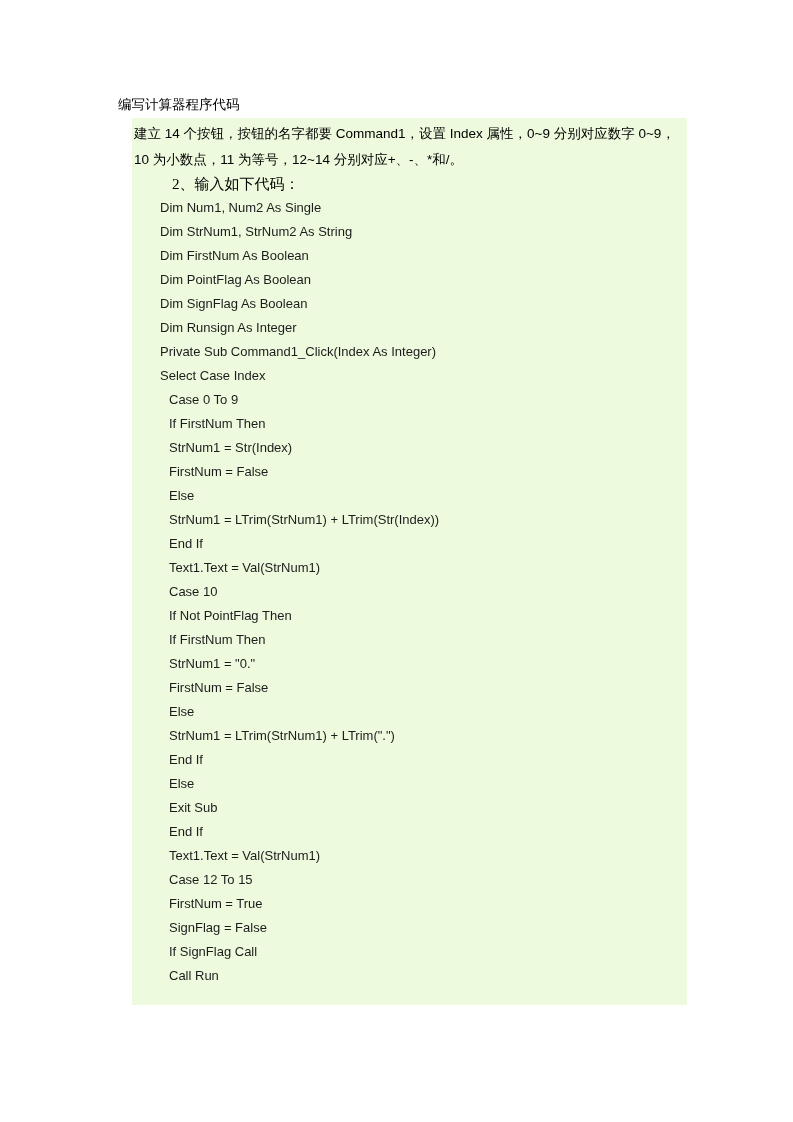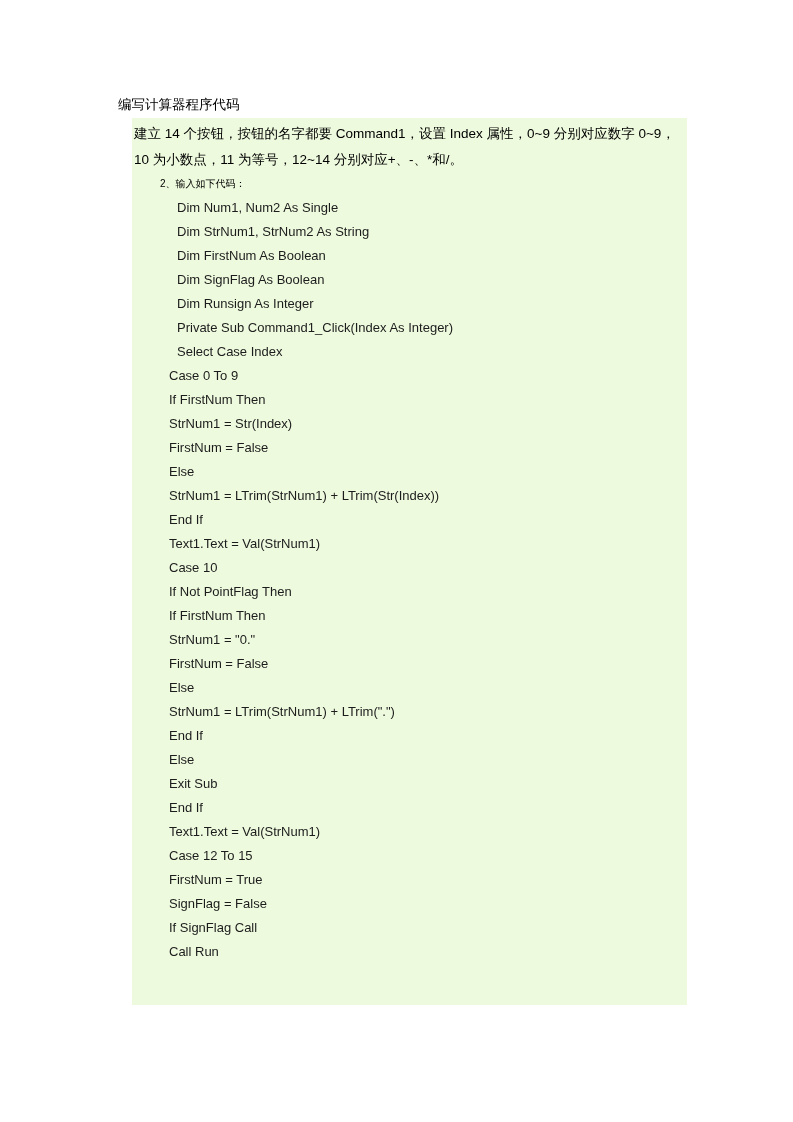--- a/index.html
+++ b/index.html
@@ -64,38 +64,39 @@
     height: 25px;
     line-height: 25px;
   }
   .intro-line.first { padding-top: 2px; height: 27px; line-height: 27px; }
 
   
   .step-line {
     white-space: nowrap;
     height: 24px;
     line-height: 24px;
-    padding-left: 28px;
-    font-size: 10px;
+    padding-left: 40px;
+    font-size: 15px;
     color: #000000;
+    font-family: Liberation Serif, serif;
   }
 
   
   .code-list {
     margin: 0;
     padding: 0;
     list-style: none;
   }
   .code-line {
     height: 24px;
     line-height: 24px;
     white-space: pre;
     font-size: 13px;
     color: #1c1c1c;
-    padding-left: 45px;
+    padding-left: 28px;
     font-family: "Liberation Sans", "DejaVu Sans", sans-serif;
   }
   .code-line.indent-1 { padding-left: 37px; }
 </style>
 </head>
 <body>
 
 <div class="page">
 
   <div class="doc-title">编写计算器程序代码</div>
@@ -106,20 +107,21 @@
       <div class="intro-line first">建立 14 个按钮，按钮的名字都要 Command1，设置 Index 属性，0~9 分别对应数字 0~9，</div>
       <div class="intro-line">10 为小数点，11 为等号，12~14 分别对应+、-、*和/。</div>
     </div>
 
     <div class="step-line">2、输入如下代码：</div>
 
     <div class="code-list" id="code-list">
         <div class="code-line">Dim Num1, Num2 As Single</div>
         <div class="code-line">Dim StrNum1, StrNum2 As String</div>
         <div class="code-line">Dim FirstNum As Boolean</div>
+        <div class="code-line">Dim PointFlag As Boolean</div>
         <div class="code-line">Dim SignFlag As Boolean</div>
         <div class="code-line">Dim Runsign As Integer</div>
         <div class="code-line">Private Sub Command1_Click(Index As Integer)</div>
         <div class="code-line">Select Case Index</div>
         <div class="code-line indent-1">Case 0 To 9</div>
         <div class="code-line indent-1">If FirstNum Then</div>
         <div class="code-line indent-1">StrNum1 = Str(Index)</div>
         <div class="code-line indent-1">FirstNum = False</div>
         <div class="code-line indent-1">Else</div>
         <div class="code-line indent-1">StrNum1 = LTrim(StrNum1) + LTrim(Str(Index))</div>

